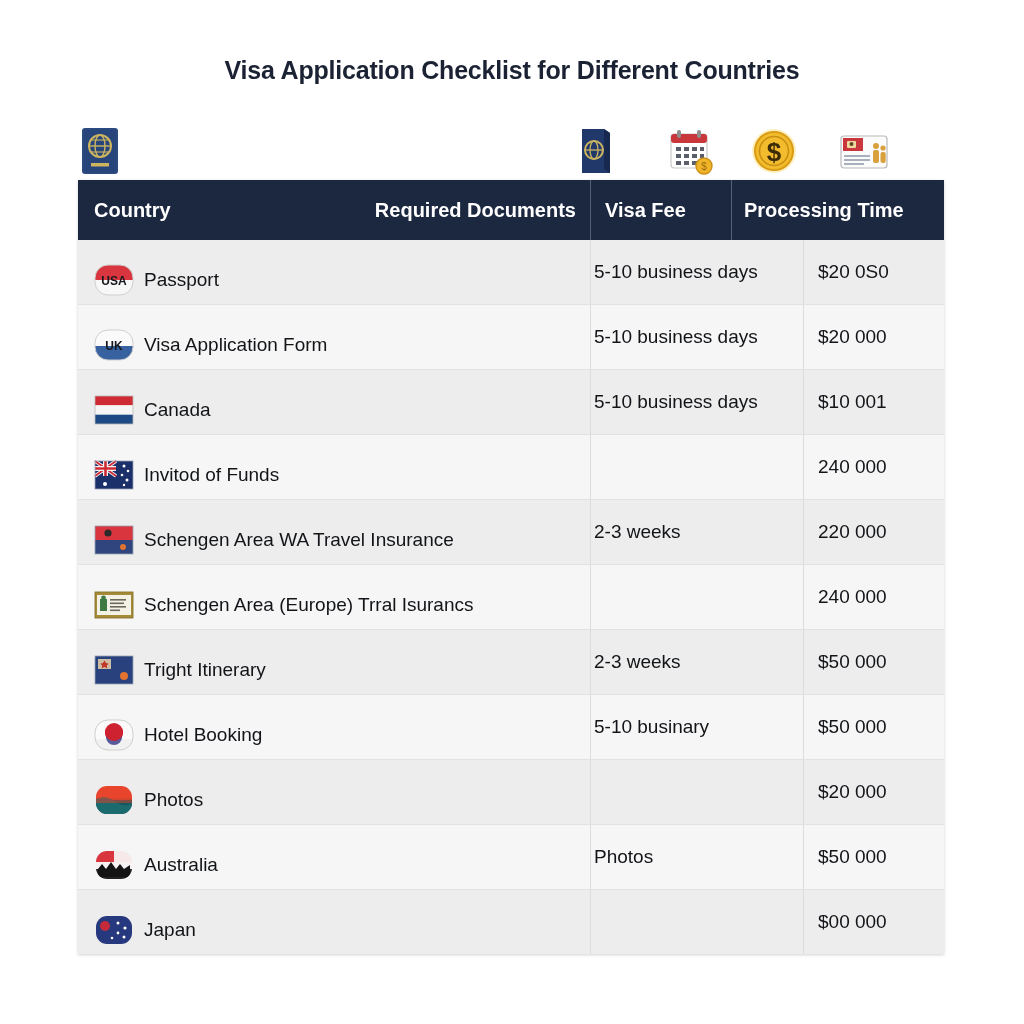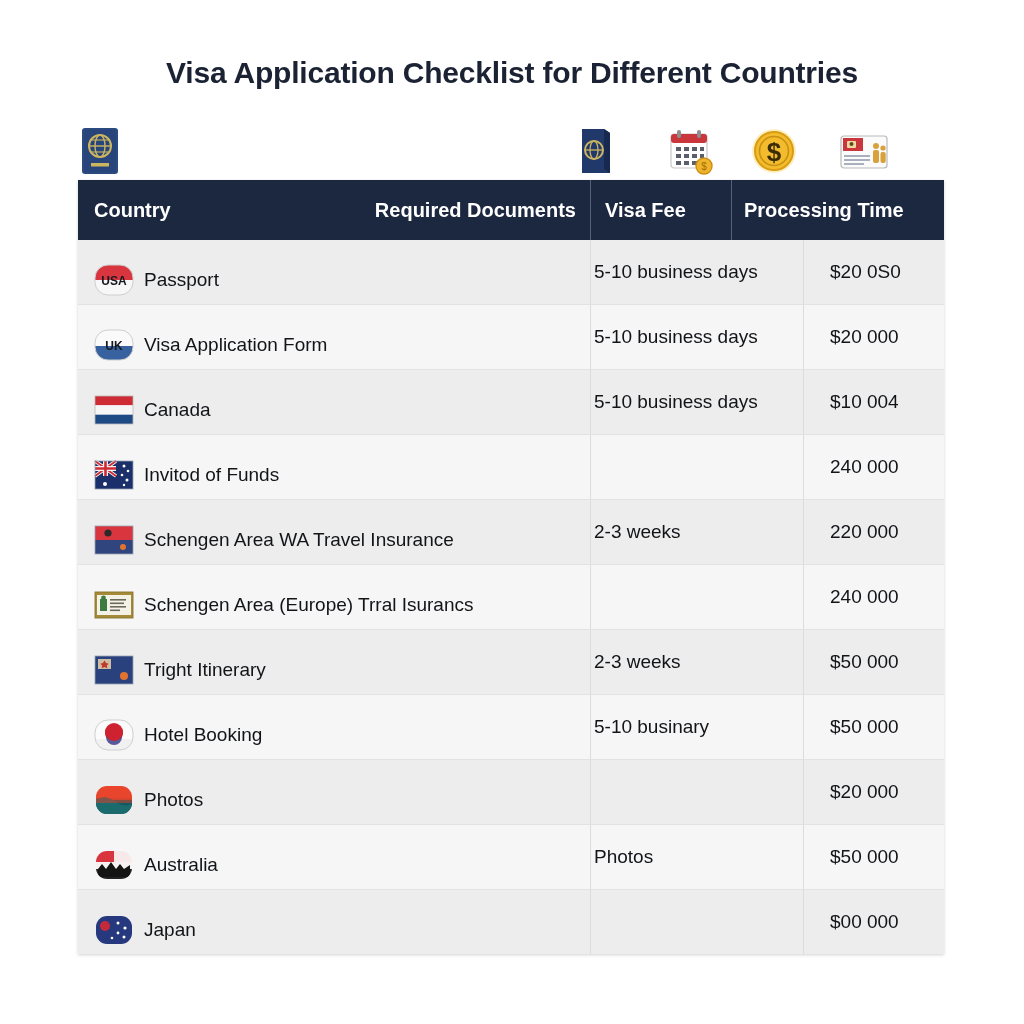--- a/index.html
+++ b/index.html
@@ -20,21 +20,21 @@
     background: #ffffff;
   }
 
   
   .title {
     position: absolute;
     left: 0;
     top: 56px;
     width: 1024px;
     text-align: center;
-    font-size: 30px;
+    font-size: 25px;
     font-weight: bold;
     color: #1b2233;
     letter-spacing: -0.2px;
     font-family: "Liberation Sans", sans-serif;
   }
 
   
   .icon-strip {
     position: absolute;
     left: 78px;
@@ -121,21 +121,21 @@
     padding-left: 16px;
     margin-top: 16px;
   }
   .c-proc {
     width: 213px;
     padding-left: 3px;
     border-left: 1px solid #dcdcdc;
   }
   .c-fee {
     width: 141px;
-    padding-left: 26px;
+    padding-left: 14px;
     border-left: 1px solid #dcdcdc;
   }
   .flag {
     width: 40px;
     height: 32px;
     margin-right: 10px;
     flex: 0 0 auto;
     display: block;
   }
   .doc-label { display: inline-block; }
@@ -279,21 +279,21 @@
               <svg class="flag" viewBox="0 0 40 32">
       <rect x="1" y="2" width="38" height="9.3" fill="#cf2b35"></rect>
       <rect x="1" y="11.3" width="38" height="9.4" fill="#f6f6f6"></rect>
       <rect x="1" y="20.7" width="38" height="9.3" fill="#1d4a84"></rect>
       <rect x="1" y="2" width="38" height="28" fill="none" stroke="#b9b9b9" stroke-width="0.8"></rect>
               </svg>
             </span>
             <span class="doc-label">Canada</span>
           </div>
           <div class="cell c-proc">5-10 business days</div>
-          <div class="cell c-fee">$10 004</div>
+          <div class="cell c-fee">$10 001</div>
         </div>
         <div class="row even">
           <div class="cell c-country">
             <span>
               <svg class="flag" viewBox="0 0 40 32">
       <rect x="1" y="2" width="38" height="28" fill="#1b2f6b"></rect>
       <g>
                   <rect x="1" y="2" width="21" height="15" fill="#1b2f6b"></rect>
         <path d="M1 2 L22 17 M22 2 L1 17" stroke="#f2f2f2" stroke-width="3.4"></path>
         <path d="M1 2 L22 17 M22 2 L1 17" stroke="#cf2b35" stroke-width="1.7"></path>

